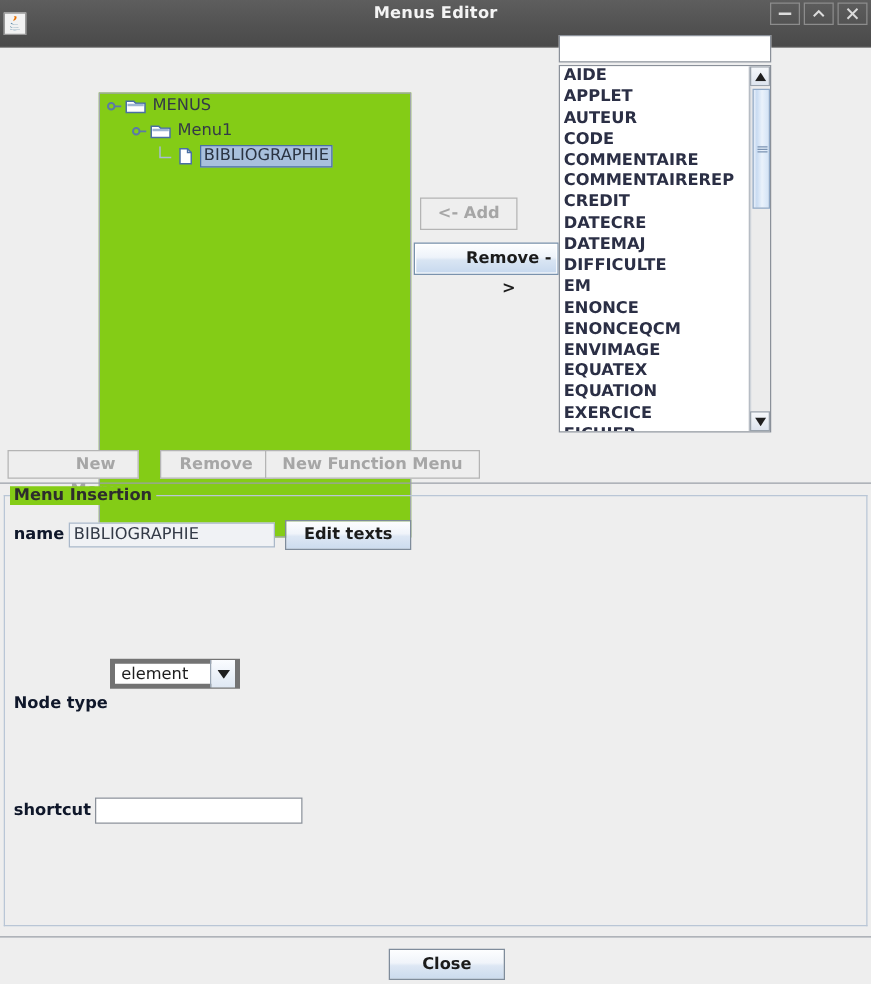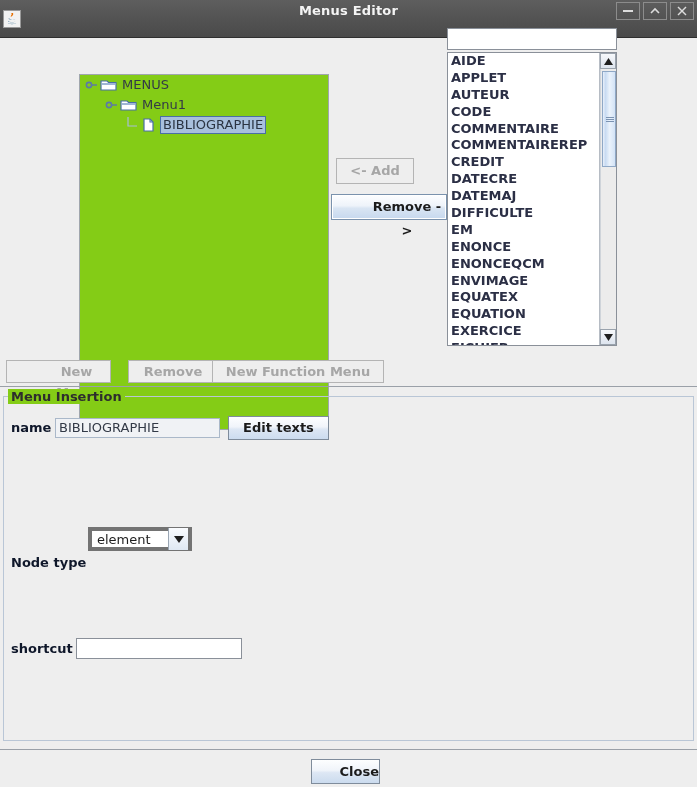--- a/index.html
+++ b/index.html
@@ -270,23 +270,23 @@
   #lbl-shortcut { left: 11px; top: 641px; }
   #fld-shortcut { left: 76px; top: 638px; width: 166px; height: 21px; }
 
   
   .bottom-sep {
     position: absolute; left: 0; top: 749px; width: 697px; height: 1px;
     background: #9aa0a8;
   }
   #btn-close {
     position: absolute; left: 311px; top: 759px;
-    width: 69px; height: 25px;
+    width: 93px; height: 25px;
     font-size: 13px; font-weight: bold;
-    line-height: 23px; text-align: right;
+    line-height: 23px; text-align: center;
     background: linear-gradient(to bottom, #fdfeff 0%, #f0f4fa 45%, #dde7f4 55%, #cbdbee 100%);
     border: 1px solid #7f8c9b;
     color: #1b1b1b;
   }
 </style>
 </head>
 <body>
 
 <div id="app">
 

